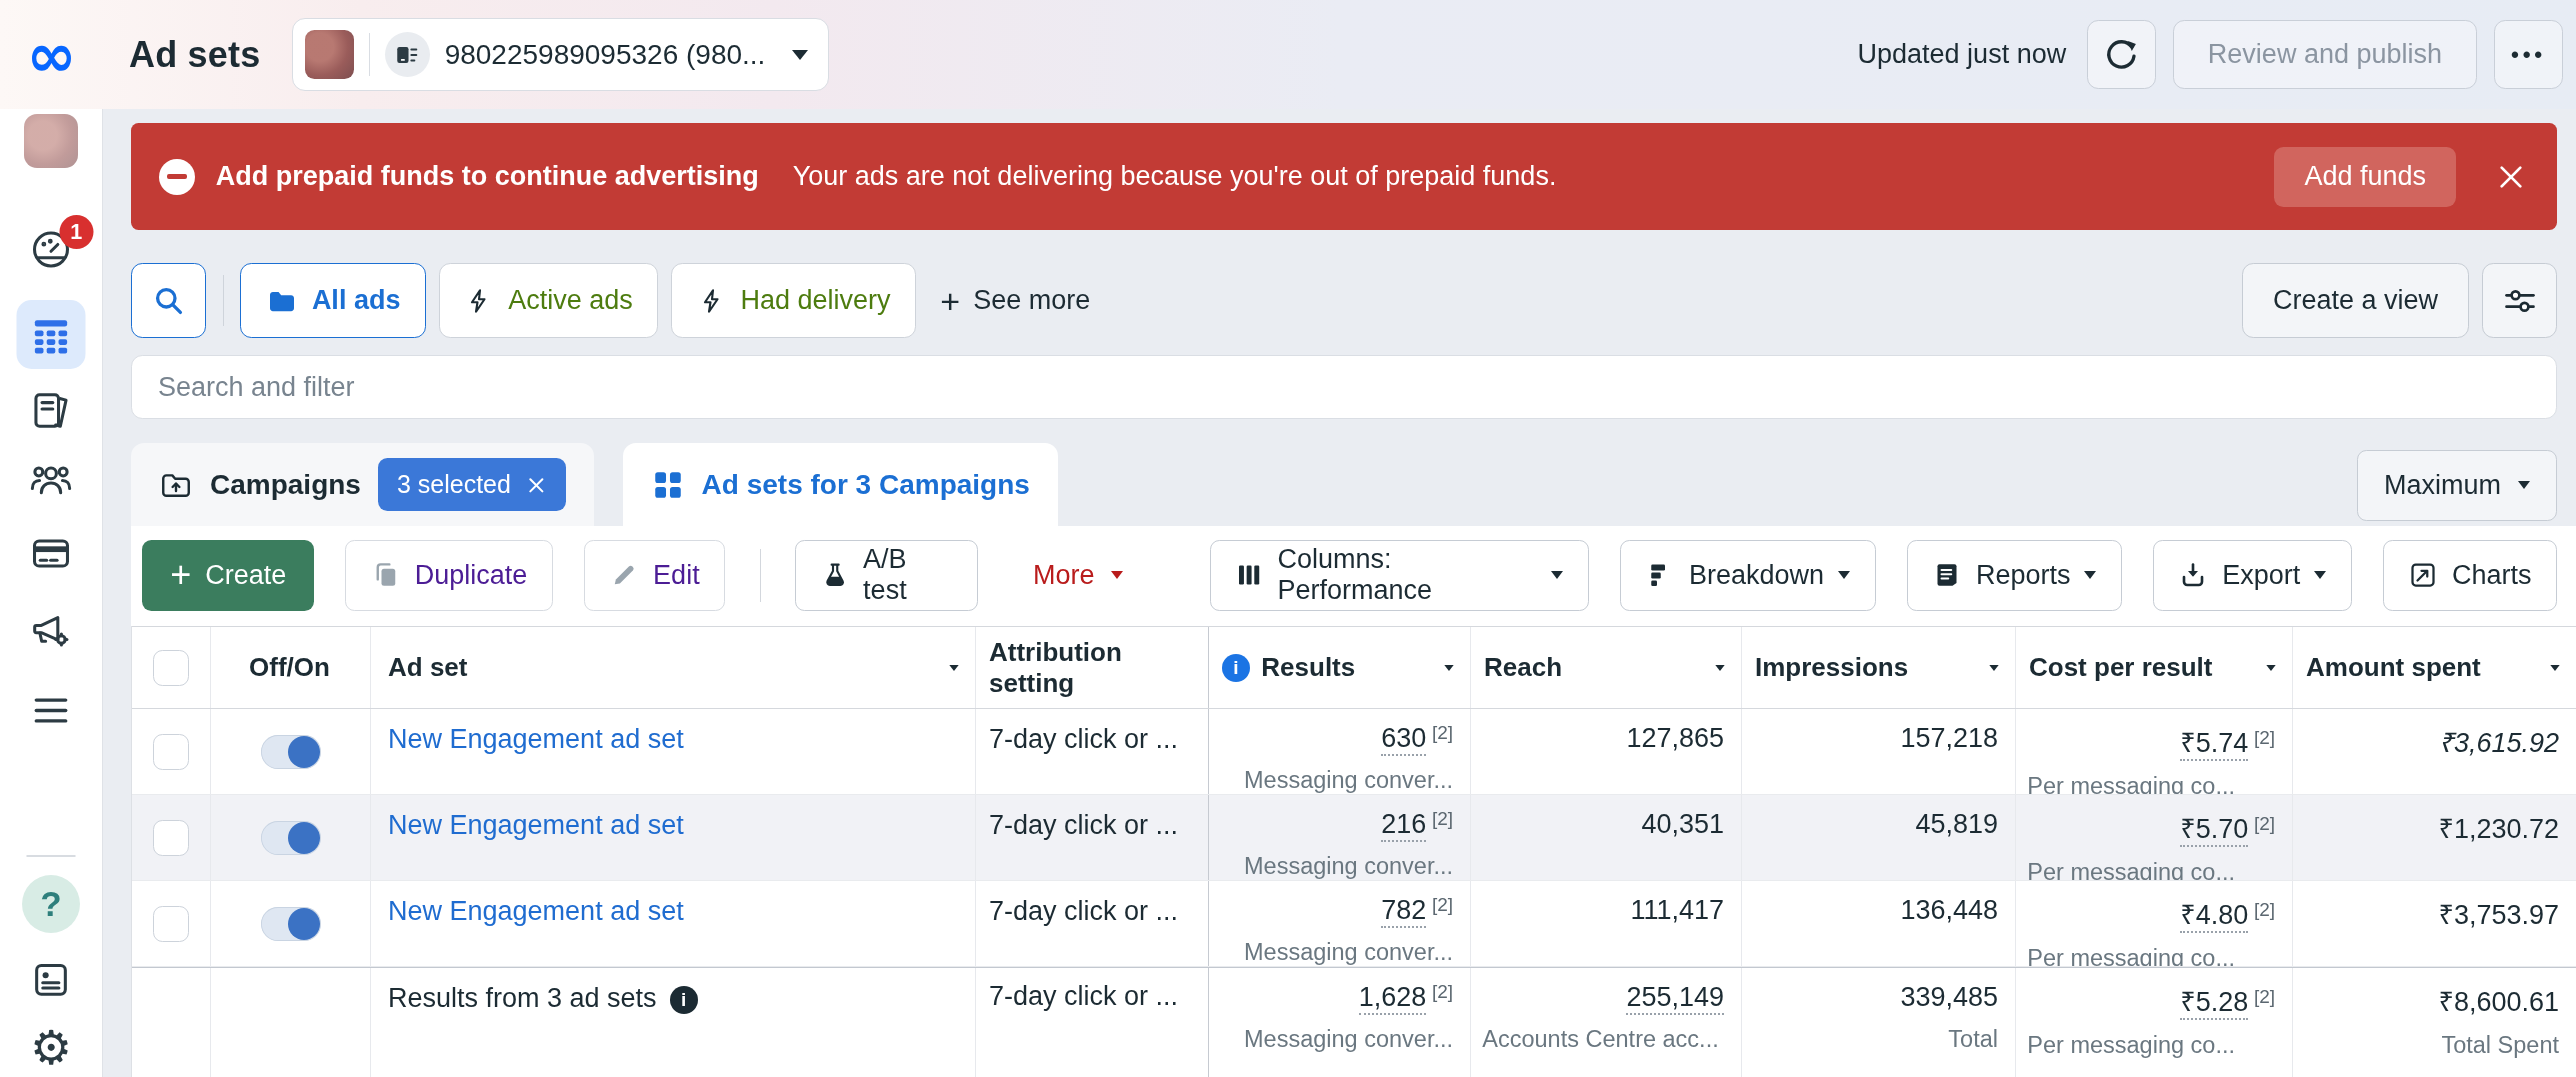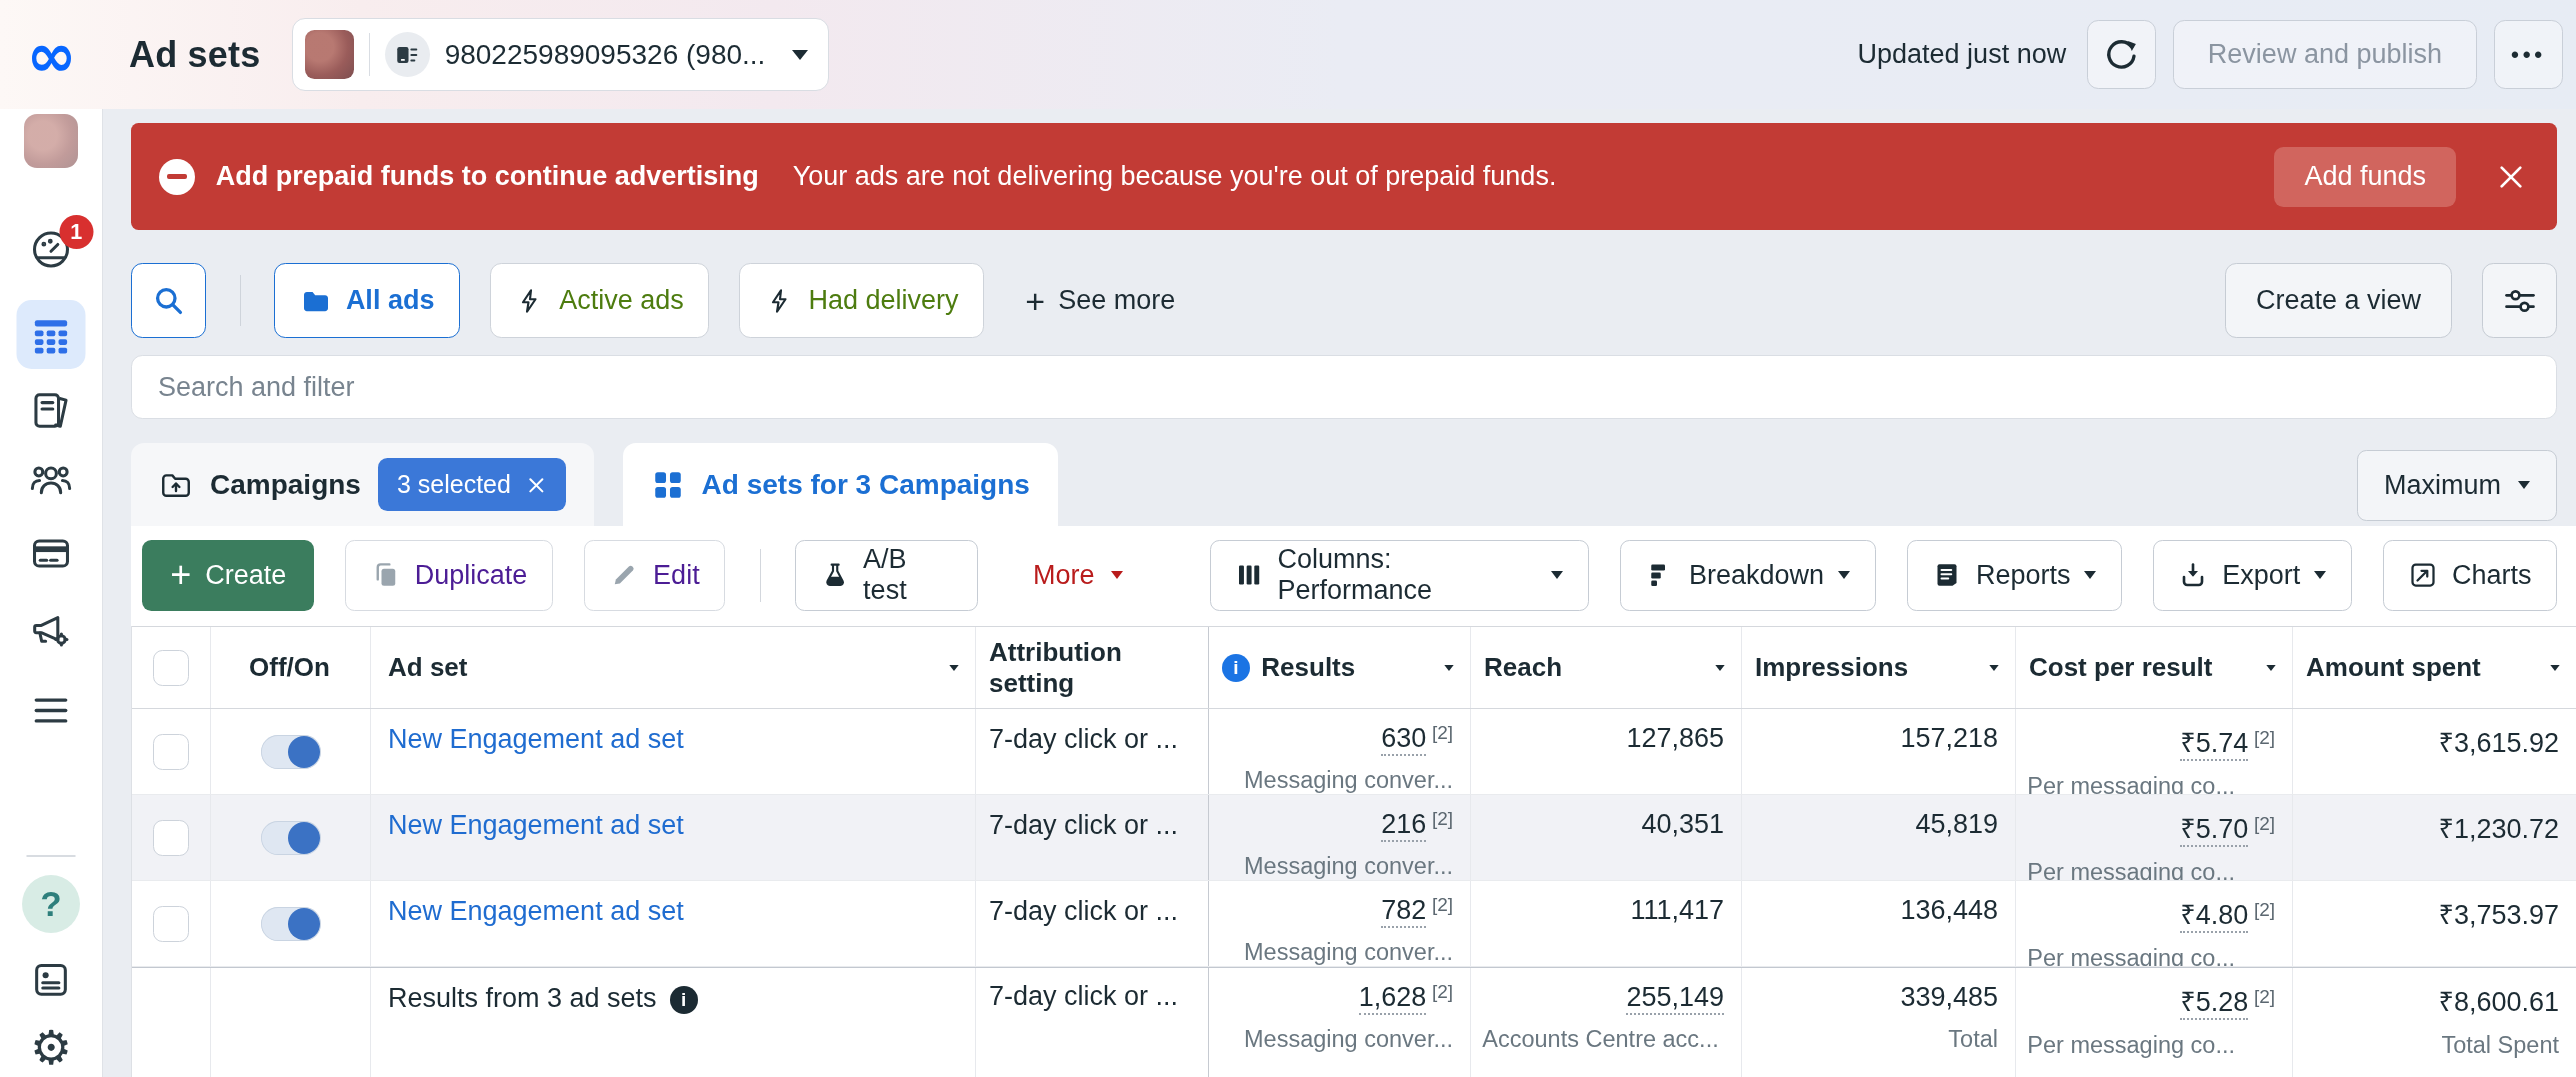--- a/index.html
+++ b/index.html
@@ -58,21 +58,21 @@
   .minus-circle { width:36px; height:36px; border-radius:50%; background:#fff; position:relative; flex:0 0 36px; }
   .minus-circle::after { content:""; position:absolute; left:8.4px; right:8.4px; top:15px; height:5.6px; background:#c23b35; border-radius:1.9px; }
   .banner-title { font-size:27px; font-weight:700; margin-left:20.7px; }
   .banner-msg { font-size:27px; margin-left:34px; }
   .banner-spacer { flex:1; }
   .btn-add-funds { height:60px; background:#d1655e; border-radius:9.4px; color:#fff; font-size:27px; padding:0 30px;
     display:flex; align-items:center; }
   .banner-close { margin-left:39px; margin-right:5.6px; display:flex; }
 
   
-  .filter-row { height:75px; flex:0 0 75px; display:flex; align-items:center; gap:30px; margin-bottom:17px; }
+  .filter-row { height:75px; flex:0 0 75px; display:flex; align-items:center; gap:13px; margin-bottom:17px; }
   .btn-search { width:75px; height:75px; border:1.9px solid #1b6fd3; border-radius:11.3px; background:#fff;
     display:flex; align-items:center; justify-content:center; }
   .filt-divider { width:0.9px; height:51px; background:#cfd4db; margin:0 3.8px; }
   .chip { height:75px; border-radius:11.3px; background:#fff; display:flex; align-items:center; gap:14px; padding:0 24.4px; font-size:27px; }
   .chip-allads { border:1.9px solid #1b6fd3; color:#1b6fd3; font-weight:700; }
   .chip-plain { border:1.4px solid #ced3da; color:#4d7c0f; }
   .see-more { display:flex; align-items:center; gap:13px; font-size:27px; color:#1c2b33; margin-left:11.3px; }
   .plus-glyph { font-size:34px; line-height:1; font-weight:400; }
   .plus-glyph::after { content:"+"; }
   .filter-spacer { flex:1; }
@@ -498,21 +498,21 @@
             <div class="cell num">
                 <div><span class="dotted">630</span><span class="sup">[2]</span></div>
                 <div class="sub">Messaging conver...</div>
               </div>
             <div class="cell num">127,865</div>
             <div class="cell num">157,218</div>
             <div class="cell num">
                 <div><span class="dotted">₹5.74</span><span class="sup">[2]</span></div>
                 <div class="sub sub-l">Per messaging co...</div>
               </div>
-            <div class="cell num" style="border-right:none;">₹3,615.92</div>
+            <div class="cell num" style="border-right:none;font-style:italic;">₹3,615.92</div>
           </div>
 
           <div class="trow alt">
             <div class="cell cbx">
                 <span class="checkbox"></span>
               </div>
             <div class="cell togglec">
                 <span class="toggle">
                   <span class="knob"></span>
                 </span>

